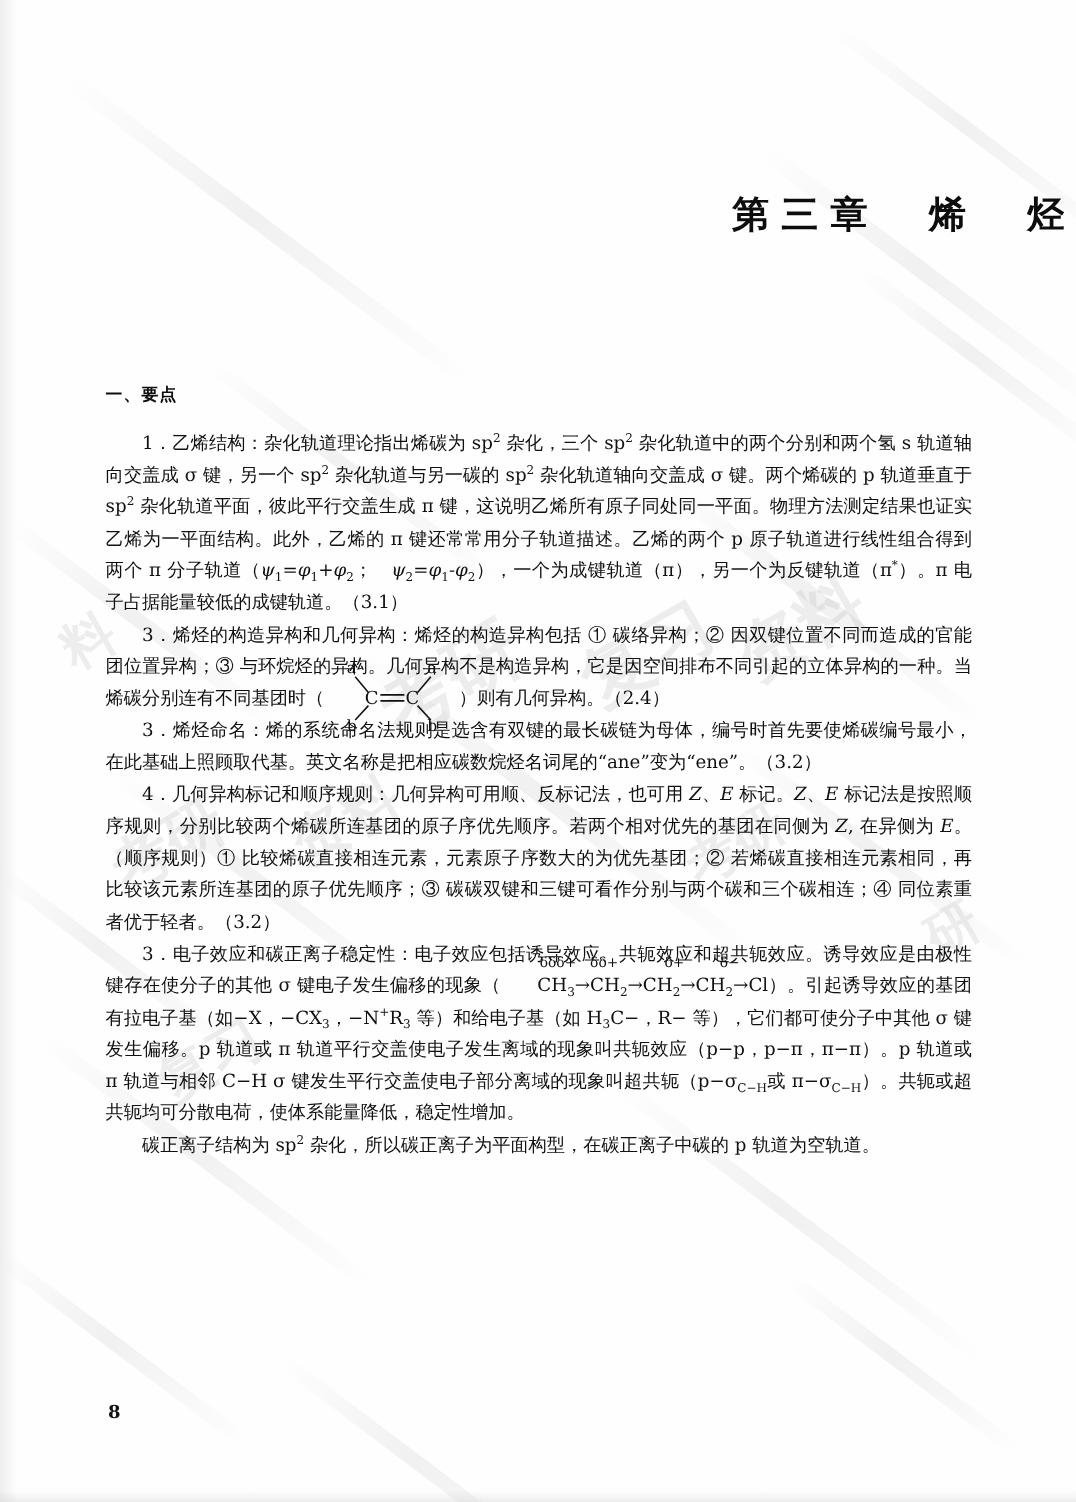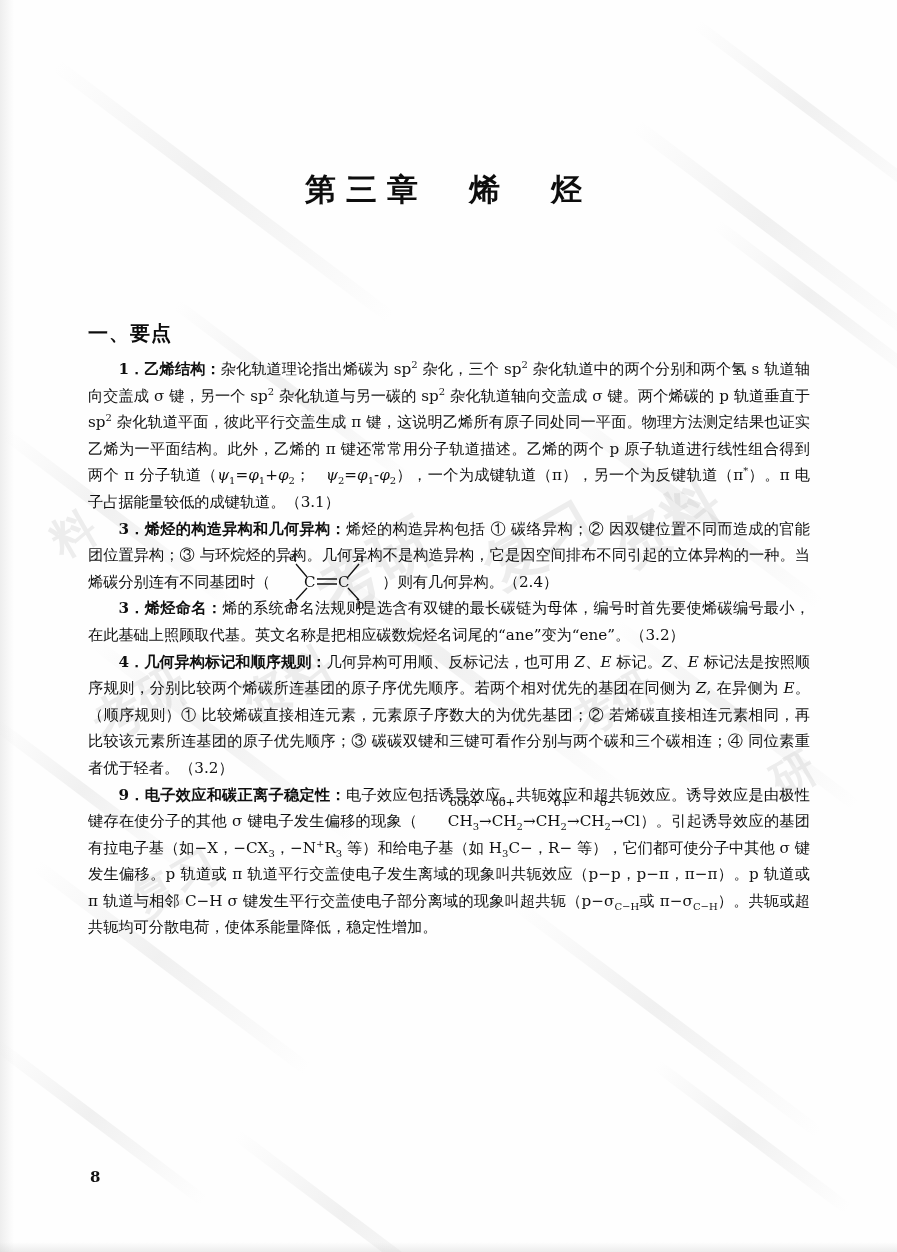--- a/index.html
+++ b/index.html
@@ -39,39 +39,39 @@
     position: absolute;
     background: linear-gradient(to right, rgba(170,170,170,0) 0%, rgba(170,170,170,0.16) 45%, rgba(170,170,170,0) 100%);
     transform-origin: left top;
   }
   
   #content {
     position: relative;
     z-index: 2;
   }
   .chapter-title {
-    margin: 11px;
+    margin: 0;
     padding: 0;
     position: absolute;
     left: 0; right: 0;
     top: 158px;
-    text-align: center;
+    text-align: right;
     font-family: "DejaVu Serif", serif;
     font-weight: bold;
     font-size: 31px;
     letter-spacing: 10px;
     color: #0d0d0d;
   }
   .section-head {
     position: absolute;
     left: 88px;
     top: 320px;
     font-family: Liberation Mono, monospace;
     font-weight: bold;
-    font-size: 20px;
+    font-size: 14px;
     color: #0d0d0d;
     letter-spacing: 1px;
   }
   #body-text {
     position: absolute;
     left: 88px;
     top: 356px;
     width: 722px;
     font-family: "DejaVu Serif", serif;
     font-size: 15.2px;
@@ -79,21 +79,21 @@
     color: #101010;
     text-align: justify;
     text-justify: inter-ideograph;
   }
   #body-text p {
     margin: 0;
     padding: 0;
     text-indent: 2em;
   }
   .para-lbl {
-    font-weight: bold;
+    font-weight: normal;
   }
   sup, sub {
     font-size: 0.66em;
     line-height: 0;
   }
   .it { font-style: italic; }
 
   
   .ccstruct {
     display: inline-block;
@@ -215,26 +215,29 @@
 
       <p>
         <span class="para-lbl">3．烯烃命名：</span><span>烯的系统命名法规则是选含有双键的最长碳链为母体，编号时首先要使烯碳编号最小，在此基础上照顾取代基。英文名称是把相应碳数烷烃名词尾的“ane”变为“ene”。（3.2）</span>
       </p>
 
       <p>
         <span class="para-lbl">4．几何异构标记和顺序规则：</span><span>几何异构可用顺、反标记法，也可用 </span><span class="it">Z</span><span>、</span><span class="it">E</span><span> 标记。</span><span class="it">Z</span><span>、</span><span class="it">E</span><span> 标记法是按照顺序规则，分别比较两个烯碳所连基团的原子序优先顺序。若两个相对优先的基团在同侧为 </span><span class="it">Z</span><span>, 在异侧为 </span><span class="it">E</span><span>。（顺序规则）① 比较烯碳直接相连元素，元素原子序数大的为优先基团；② 若烯碳直接相连元素相同，再比较该元素所连基团的原子优先顺序；③ 碳碳双键和三键可看作分别与两个碳和三个碳相连；④ 同位素重者优于轻者。（3.2）</span>
       </p>
 
       <p>
-        <span class="para-lbl">9．电子效应和碳正离子稳定性：</span><span>电子效应包括诱导效应、共轭效应和超共轭效应。诱导效应是由极性键存在使分子的其他 σ 键电子发生偏移的现象（</span><span class="deltachain"><span class="deltas">
+        <span class="para-lbl">3．电子效应和碳正离子稳定性：</span><span>电子效应包括诱导效应、共轭效应和超共轭效应。诱导效应是由极性键存在使分子的其他 σ 键电子发生偏移的现象（</span><span class="deltachain"><span class="deltas">
               <span style="left:2px;">δδδ+</span>
               <span style="left:44px;">δδ+</span>
               <span style="left:106px;">δ+</span>
               <span style="left:152px;">δ−</span>
             </span><span>CH</span><sub>3</sub><span>→CH</span><sub>2</sub><span>→CH</span><sub>2</sub><span>→CH</span><sub>2</sub><span>→Cl</span></span><span>）。引起诱导效应的基团有拉电子基（如−X，−CX</span><sub>3</sub><span>，−N</span><sup>+</sup><span>R</span><sub>3</sub><span> 等）和给电子基（如 H</span><sub>3</sub><span>C−，R− 等），它们都可使分子中其他 σ 键发生偏移。p 轨道或 π 轨道平行交盖使电子发生离域的现象叫共轭效应（p−p，p−π，π−π）。p 轨道或 π 轨道与相邻 C−H σ 键发生平行交盖使电子部分离域的现象叫超共轭（p−σ</span><sub>C−H</sub><span>或 π−σ</span><sub>C−H</sub><span>）。共轭或超共轭均可分散电荷，使体系能量降低，稳定性增加。</span>
       </p>
 
+      <p>
+        <span>碳正离子结构为 sp</span><sup>2</sup><span> 杂化，所以碳正离子为平面构型，在碳正离子中碳的 p 轨道为空轨道。</span>
+      </p>
 
     </div>
 
     <div class="page-number">8</div>
   </div>
 </div>
 
 </body></html>

